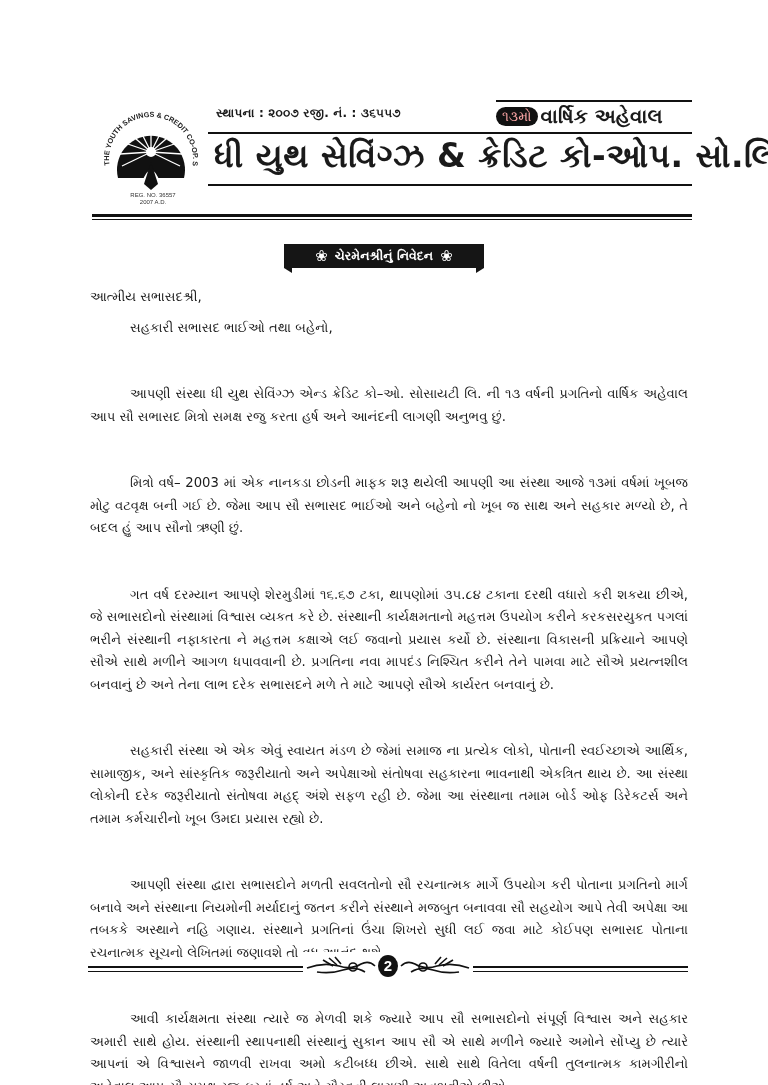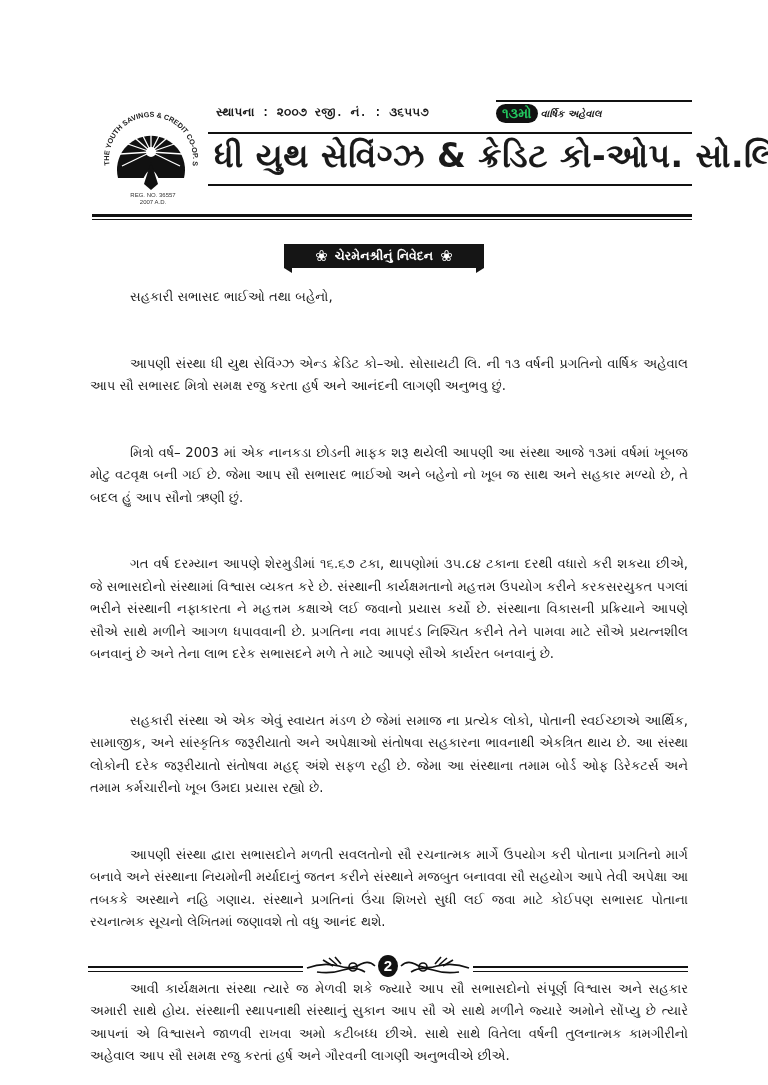--- a/index.html
+++ b/index.html
@@ -5,24 +5,24 @@
     html, body { margin:0; padding:0; background:#ffffff; }
     body { width:768px; height:1085px; position:relative; overflow:hidden; color:#1a1a1a;
            font-family:"DejaVu Sans", sans-serif; }
     .page { position:absolute; left:0; top:0; width:768px; height:1085px; }
 
     
     .header { position:absolute; left:92px; top:98px; width:600px; height:120px; }
     .logo { position:absolute; left:4px; top:0px; width:110px; height:110px; }
     .logo svg { width:110px; height:110px; }
     .reg-line { position:absolute; left:22px; top:94px; width:78px; text-align:center; font-size:6px; line-height:7px; color:#333; font-family:"Liberation Sans", sans-serif; }
-    .estd { position:absolute; left:124px; top:8px; font-size:12px; font-weight:bold; letter-spacing:0.2px;font-family:Liberation Mono, monospace; }
+    .estd { position:absolute; left:124px; top:8px; font-size:12px; font-weight:bold; letter-spacing:0.2px; }
     .annual { position:absolute; left:404px; top:6px; display:flex; align-items:center; }
-    .annual .badge { background:#111; color:#22c55e; border-radius:11px; padding:1px 6px; font-weight:bold; font-size:14px; margin-right:3px; }
-    .annual .txt { font-size:10px; font-weight:bold;font-style:italic; }
+    .annual .badge { background:#111; color:#fca5a5; border-radius:11px; padding:1px 6px; font-weight:normal; font-size:14px; margin-right:3px; }
+    .annual .txt { font-size:20px; font-weight:bold; }
     .rule-top { position:absolute; left:116px; top:34px; width:484px; border-top:2px solid #111; }
     .rule-right-top { position:absolute; left:404px; top:2px; width:196px; border-top:2px solid #111; }
     .title { position:absolute; left:122px; top:38px; font-size:33px; font-weight:bold; letter-spacing:0.5px; white-space:nowrap; }
     .rule-mid { position:absolute; left:116px; top:86px; width:484px; border-top:2px solid #111; }
     .address { position:absolute; left:122px; top:94px; font-size:11.5px; font-weight:bold; white-space:nowrap; }
     .rule-bottom { position:absolute; left:0px; top:116px; width:600px; border-top:3px solid #111; }
     .rule-bottom2 { position:absolute; left:0px; top:121px; width:600px; border-top:1px solid #111; }
 
     
     .banner { position:absolute; left:284px; top:244px; width:200px; height:24px; background:#151515; color:#fff;
@@ -104,20 +104,21 @@
 
   <div class="banner">
     <span class="flower">❀</span>
     <span>ચેરમેનશ્રીનું નિવેદન</span>
     <span class="flower">❀</span>
   </div>
   <div class="banner-tail-l"></div>
   <div class="banner-tail-r"></div>
 
   <div class="content">
+    <p class="salute">આત્મીય સભાસદશ્રી,</p>
     <p class="sub">સહકારી સભાસદ ભાઈઓ તથા બહેનો,</p>
     <p class="para">આપણી સંસ્થા ધી યુથ સેવિંગ્ઝ એન્ડ ક્રેડિટ કો–ઓ. સોસાયટી લિ. ની ૧૩ વર્ષની પ્રગતિનો વાર્ષિક અહેવાલ આપ સૌ સભાસદ મિત્રો સમક્ષ રજુ કરતા હર્ષ અને આનંદની લાગણી અનુભવુ છું.</p>
     <p class="para">મિત્રો વર્ષ– 2003 માં  એક નાનકડા છોડની માફક શરૂ થયેલી આપણી આ સંસ્થા આજે ૧૩માં વર્ષમાં ખૂબજ મોટુ વટવૃક્ષ બની ગઈ છે. જેમા આપ સૌ સભાસદ ભાઈઓ અને બહેનો નો ખૂબ જ સાથ અને સહકાર મળ્યો છે, તે બદલ હું આપ સૌનો ઋણી છું.</p>
     <p class="para">ગત વર્ષ દરમ્યાન આપણે શેરમુડીમાં ૧૬.૬૭ ટકા, થાપણોમાં ૩૫.૮૪ ટકાના દરથી વધારો કરી શકયા છીએ, જે સભાસદોનો સંસ્થામાં વિશ્વાસ વ્યકત કરે છે. સંસ્થાની કાર્યક્ષમતાનો મહત્તમ ઉપયોગ કરીને કરકસરયુકત પગલાં ભરીને સંસ્થાની નફાકારતા ને મહત્તમ કક્ષાએ લઈ જવાનો પ્રયાસ કર્યો છે. સંસ્થાના વિકાસની પ્રક્રિયાને આપણે સૌએ સાથે મળીને આગળ ધપાવવાની છે. પ્રગતિના નવા માપદંડ નિશ્ચિત કરીને તેને પામવા માટે સૌએ પ્રયત્નશીલ બનવાનું છે અને તેના લાભ દરેક સભાસદને મળે તે માટે આપણે સૌએ કાર્યરત બનવાનું છે.</p>
     <p class="para">સહકારી સંસ્થા એ એક એવું સ્વાયત મંડળ છે જેમાં સમાજ ના પ્રત્યેક લોકો, પોતાની સ્વઈચ્છાએ આર્થિક, સામાજીક, અને સાંસ્કૃતિક જરૂરીયાતો અને અપેક્ષાઓ સંતોષવા સહકારના ભાવનાથી એકત્રિત થાય છે. આ સંસ્થા લોકોની દરેક જરૂરીયાતો સંતોષવા મહદ્ અંશે સફળ રહી છે. જેમા આ સંસ્થાના તમામ બોર્ડ ઓફ ડિરેકટર્સ અને તમામ કર્મચારીનો ખૂબ ઉમદા પ્રયાસ રહ્યો છે.</p>
     <p class="para">આપણી સંસ્થા દ્વારા સભાસદોને મળતી સવલતોનો સૌ રચનાત્મક માર્ગે ઉપયોગ કરી પોતાના પ્રગતિનો માર્ગ બનાવે અને સંસ્થાના નિયમોની મર્યાદાનું જતન કરીને સંસ્થાને મજબુત બનાવવા સૌ સહયોગ આપે તેવી અપેક્ષા આ તબકકે  અસ્થાને નહિ ગણાય. સંસ્થાને પ્રગતિનાં ઉંચા શિખરો સુધી લઈ જવા માટે કોઈપણ સભાસદ પોતાના રચનાત્મક સૂચનો લેખિતમાં જણાવશે તો વધુ આનંદ થશે.</p>
     <p class="para">આવી કાર્યક્ષમતા સંસ્થા ત્યારે જ મેળવી શકે જ્યારે આપ સૌ સભાસદોનો સંપૂર્ણ વિશ્વાસ અને સહકાર અમારી સાથે હોય. સંસ્થાની સ્થાપનાથી સંસ્થાનું સુકાન આપ સૌ એ સાથે મળીને જ્યારે અમોને સોંપ્યુ છે ત્યારે આપનાં એ વિશ્વાસને જાળવી રાખવા અમો કટીબધ્ધ છીએ. સાથે સાથે વિતેલા વર્ષની તુલનાત્મક કામગીરીનો અહેવાલ આપ સૌ સમક્ષ રજુ કરતાં હર્ષ અને ગૌરવની લાગણી અનુભવીએ છીએ.</p>
   </div>
 
   <div class="footer">

